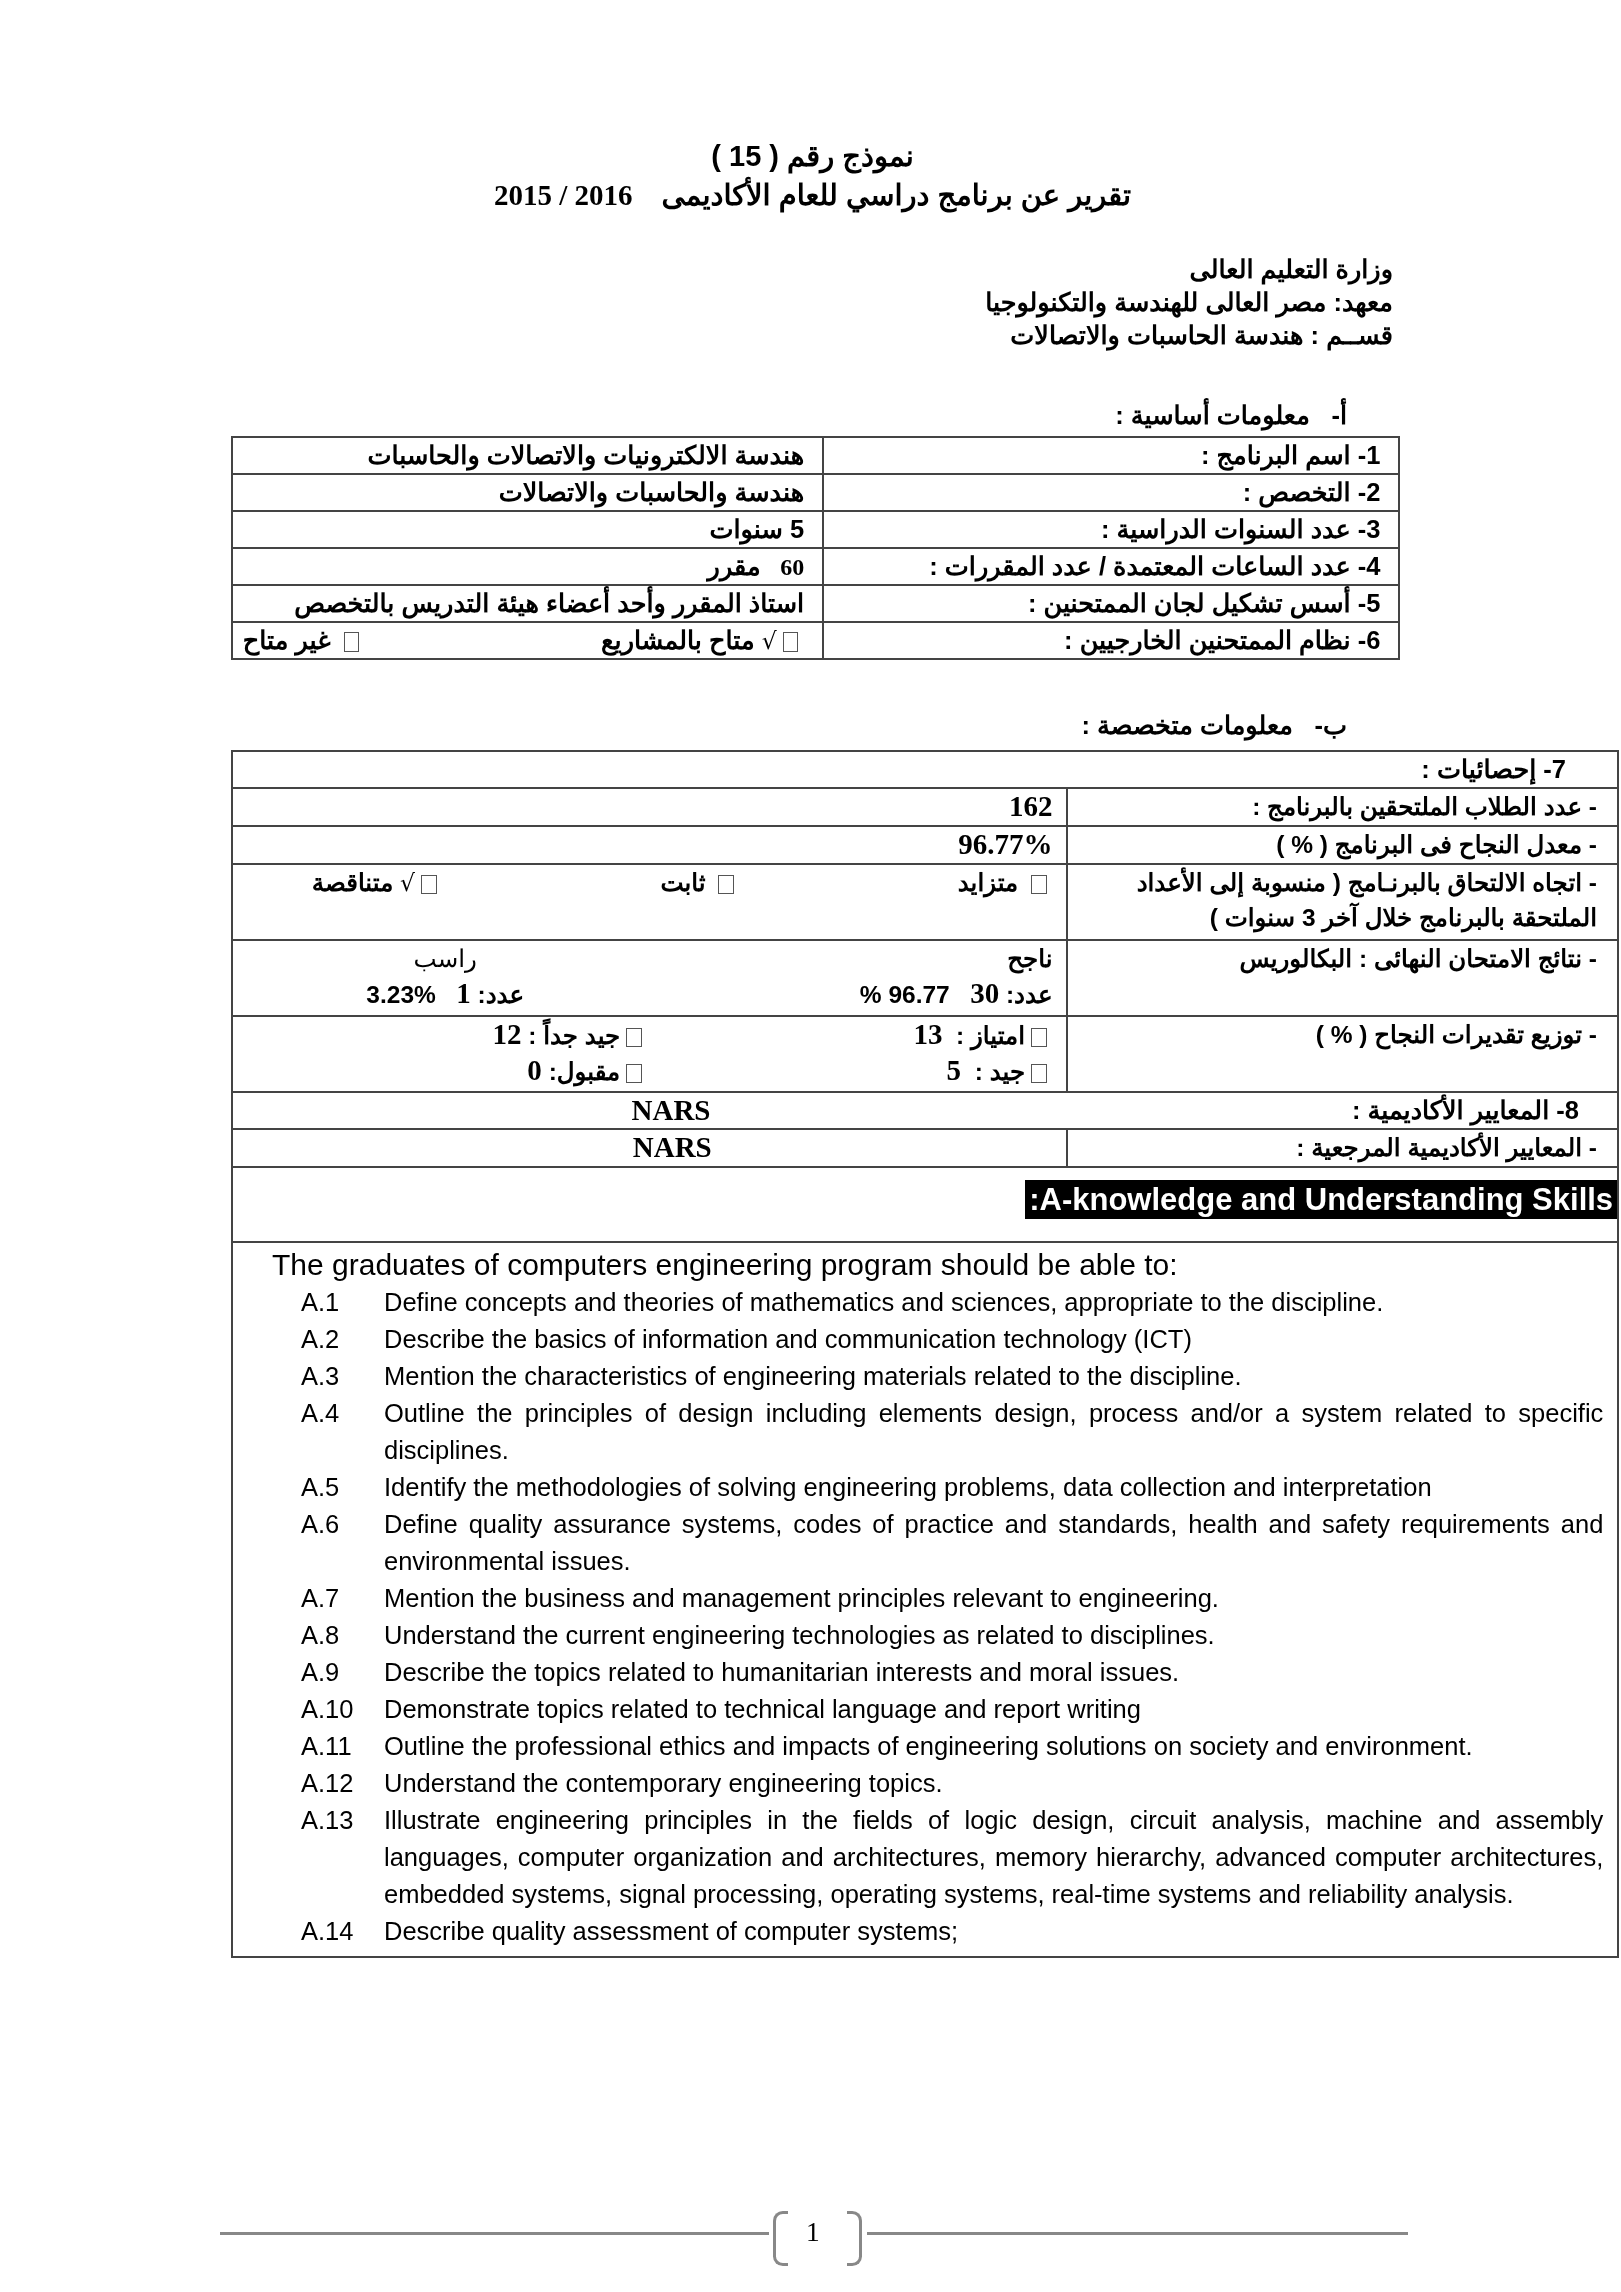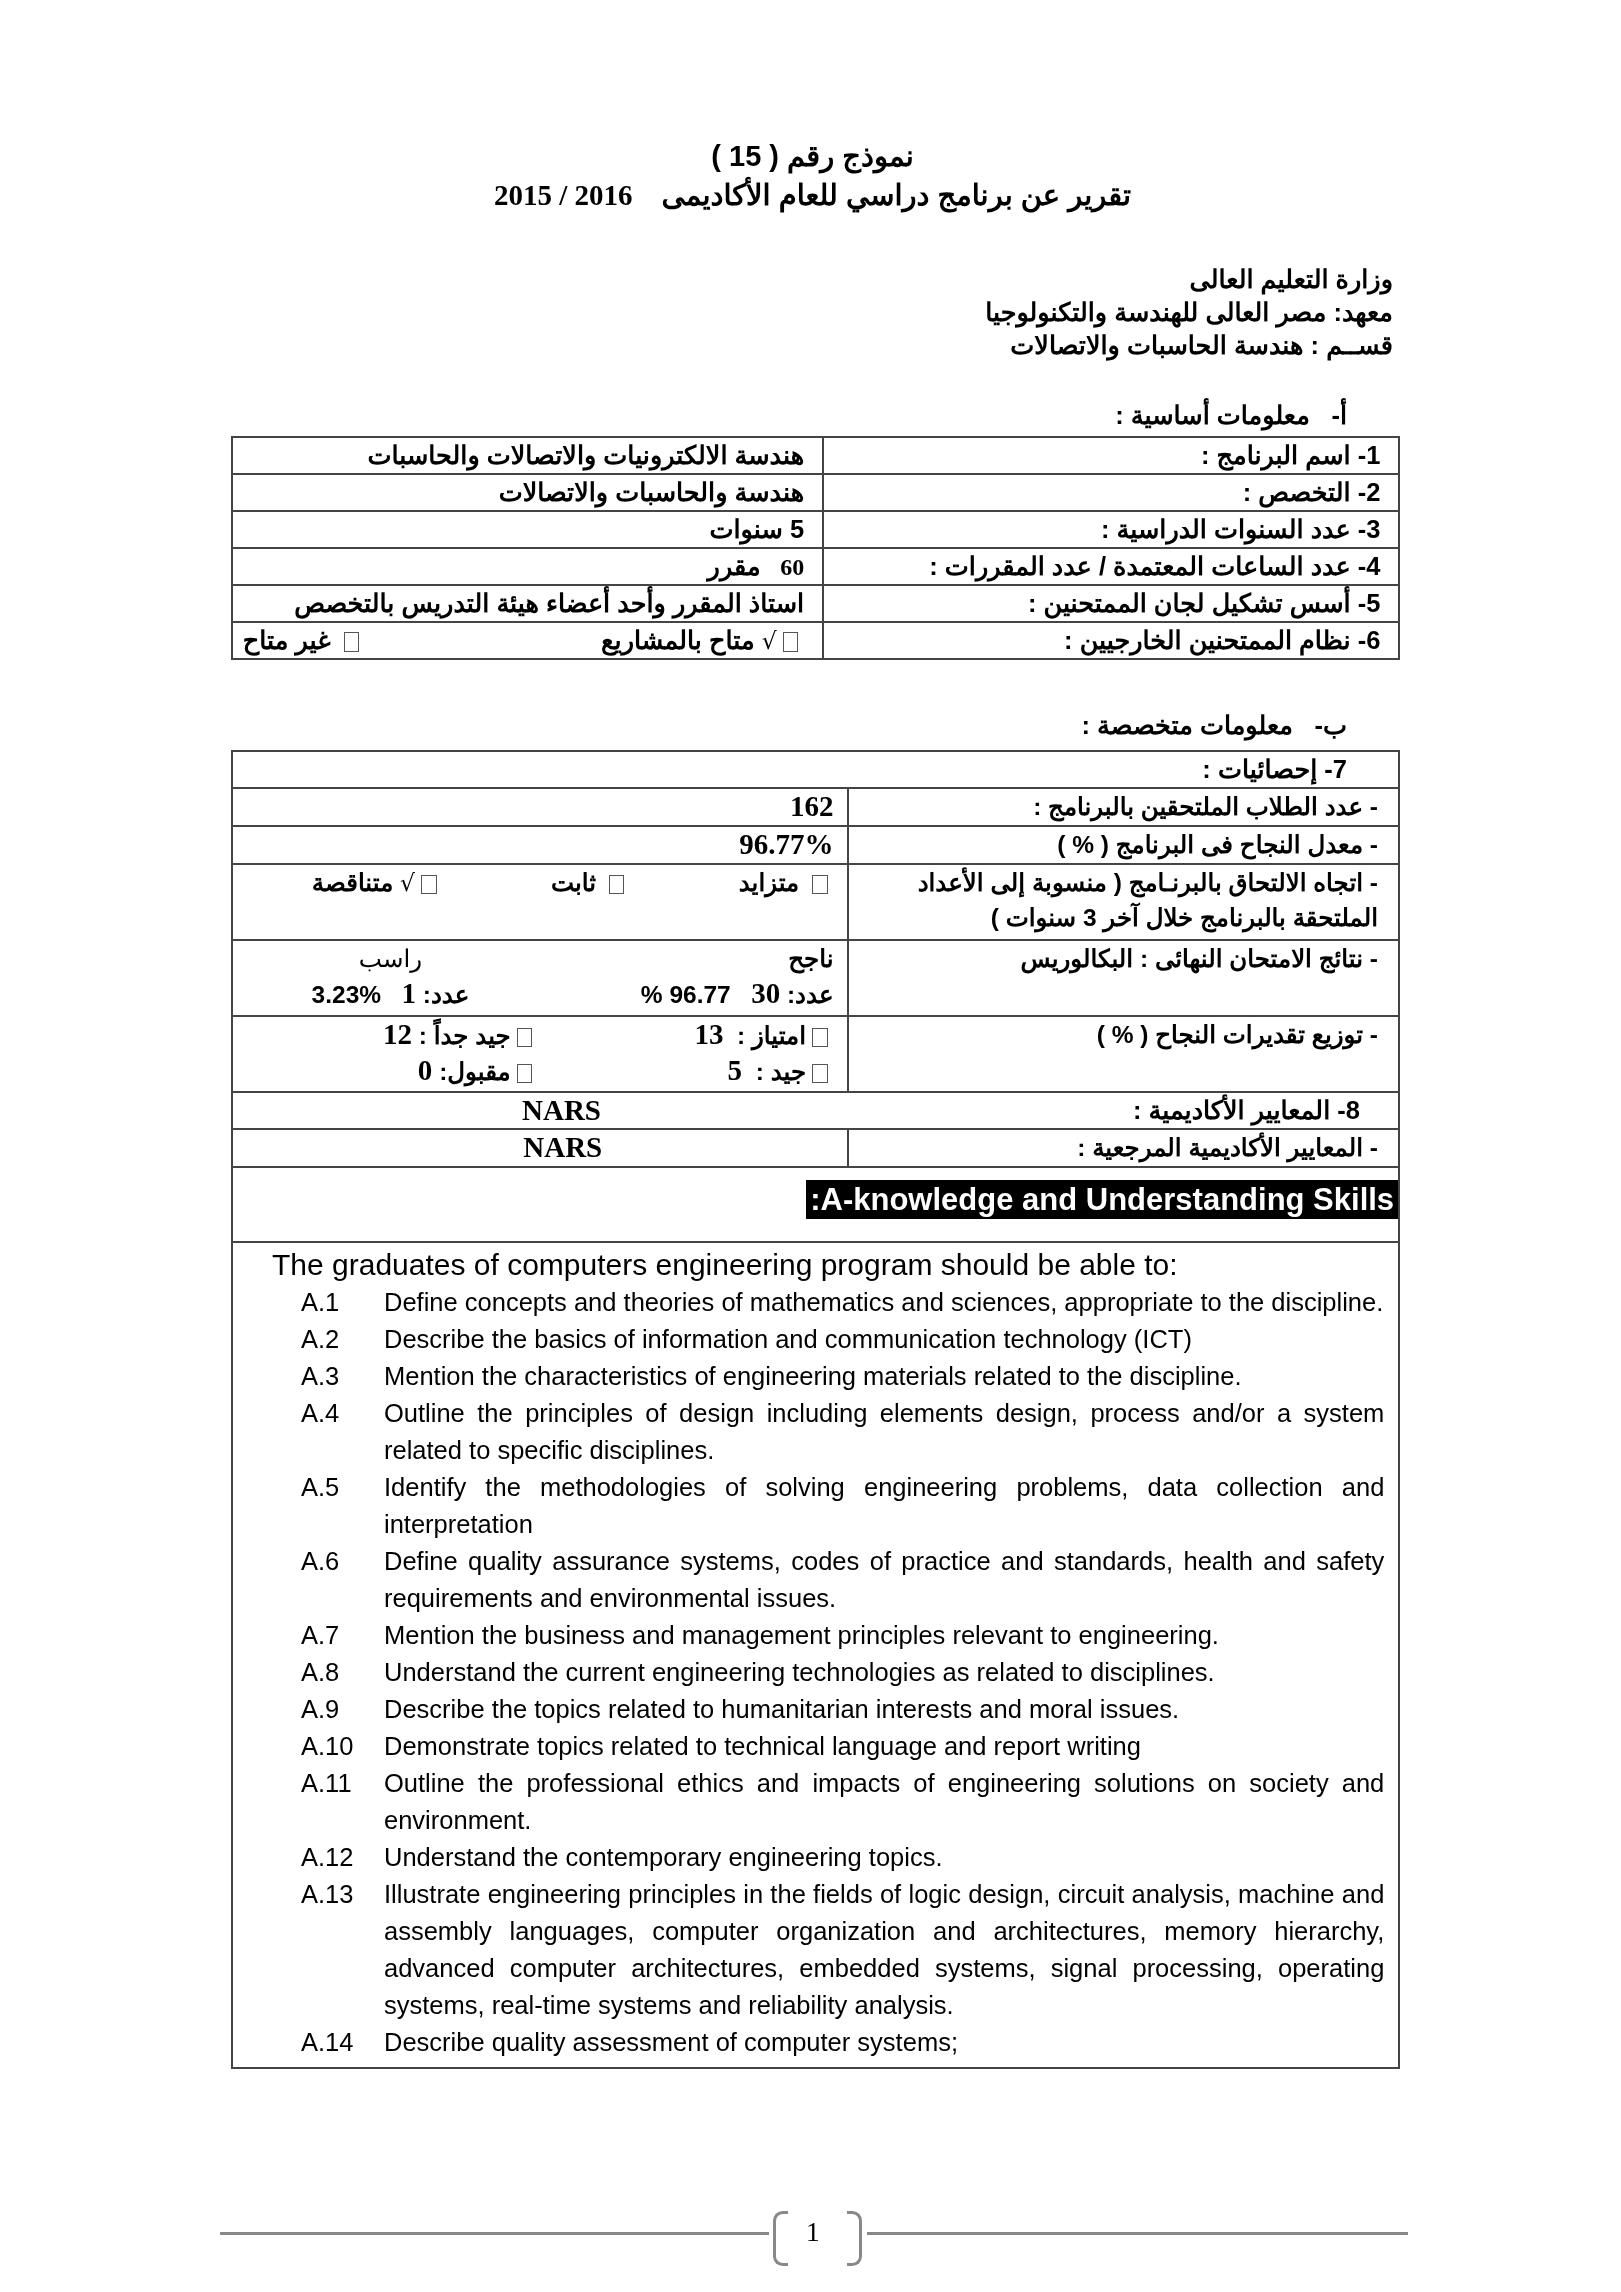--- a/index.html
+++ b/index.html
@@ -3,37 +3,37 @@
   <meta charset="utf-8">
   <style>
     html, body { margin: 0; padding: 0; background: #ffffff; }
     body { width: 1621px; height: 2293px; position: relative; font-family: "Liberation Serif", serif; color: #000; overflow: hidden; }
 
     .title-block { position: absolute; top: 137px; left: 2px; width: 1621px; text-align: center; font-family: "Liberation Sans", sans-serif; font-weight: bold; }
     .title-line1 { font-size: 29px; line-height: 39px; direction: rtl; }
     .title-line2 { font-size: 29px; line-height: 39px; direction: rtl; }
     .title-line2 .year { margin-right: 29px; font-family: "Liberation Serif", serif; }
 
-    .header-info { position: absolute; top: 253px; right: 228px; direction: rtl; text-align: right; font-family: "Liberation Sans", sans-serif; font-weight: bold; font-size: 25.5px; line-height: 33px; margin-top: 10px; }
+    .header-info { position: absolute; top: 253px; right: 228px; direction: rtl; text-align: right; font-family: "Liberation Sans", sans-serif; font-weight: bold; font-size: 25.5px; line-height: 33px; }
 
     .section-heading { position: absolute; direction: rtl; text-align: right; font-family: "Liberation Sans", sans-serif; font-weight: bold; font-size: 25.5px; }
     .section-a { top: 400px; right: 274px; }
     .section-b { top: 710px; right: 274px; }
     .section-heading .letter { margin-left: 21.6px; }
 
     table { border-collapse: collapse; position: absolute; direction: rtl; }
     td { border: 2px solid #444; padding: 0 9.8px; vertical-align: top; }
 
     .table-a { top: 436px; left: 231px; width: 1169px; }
     .table-a td { height: 35px; font-family: "Liberation Sans", sans-serif; font-weight: bold; font-size: 25.5px; line-height: 34px; }
     .table-a td.label { width: 554px; padding-right: 17.6px; }
     .table-a td.value { width: 568px; padding-right: 17.6px; }
     .num { font-family: "Liberation Serif", serif; font-size: 24px; margin-left: 19.6px; }
 
-    .table-b { top: 750px; left: 231px; width: 1169px; }
+    .table-b { top: 750px; left: 231px; width: 1388px; }
     .table-b td { font-family: "Liberation Sans", sans-serif; font-weight: bold; font-size: 24.5px; line-height: 35px; }
     .table-b td.label { width: 519px; padding-right: 20px; }
     .table-b td.value { padding-right: 13.7px; }
     .table-b .big { font-family: "Liberation Serif", serif; font-size: 29px; }
 
     .cb { display: inline-block; width: 13.7px; height: 17.6px; border: 1.5px solid #555; vertical-align: middle; margin: 0 5.9px; }
     .check { font-family: "DejaVu Sans", sans-serif; font-weight: normal; font-size: 23.5px; }
 
     .options { display: flex; justify-content: space-between; direction: rtl; }
     .two-col { display: flex; direction: rtl; }

